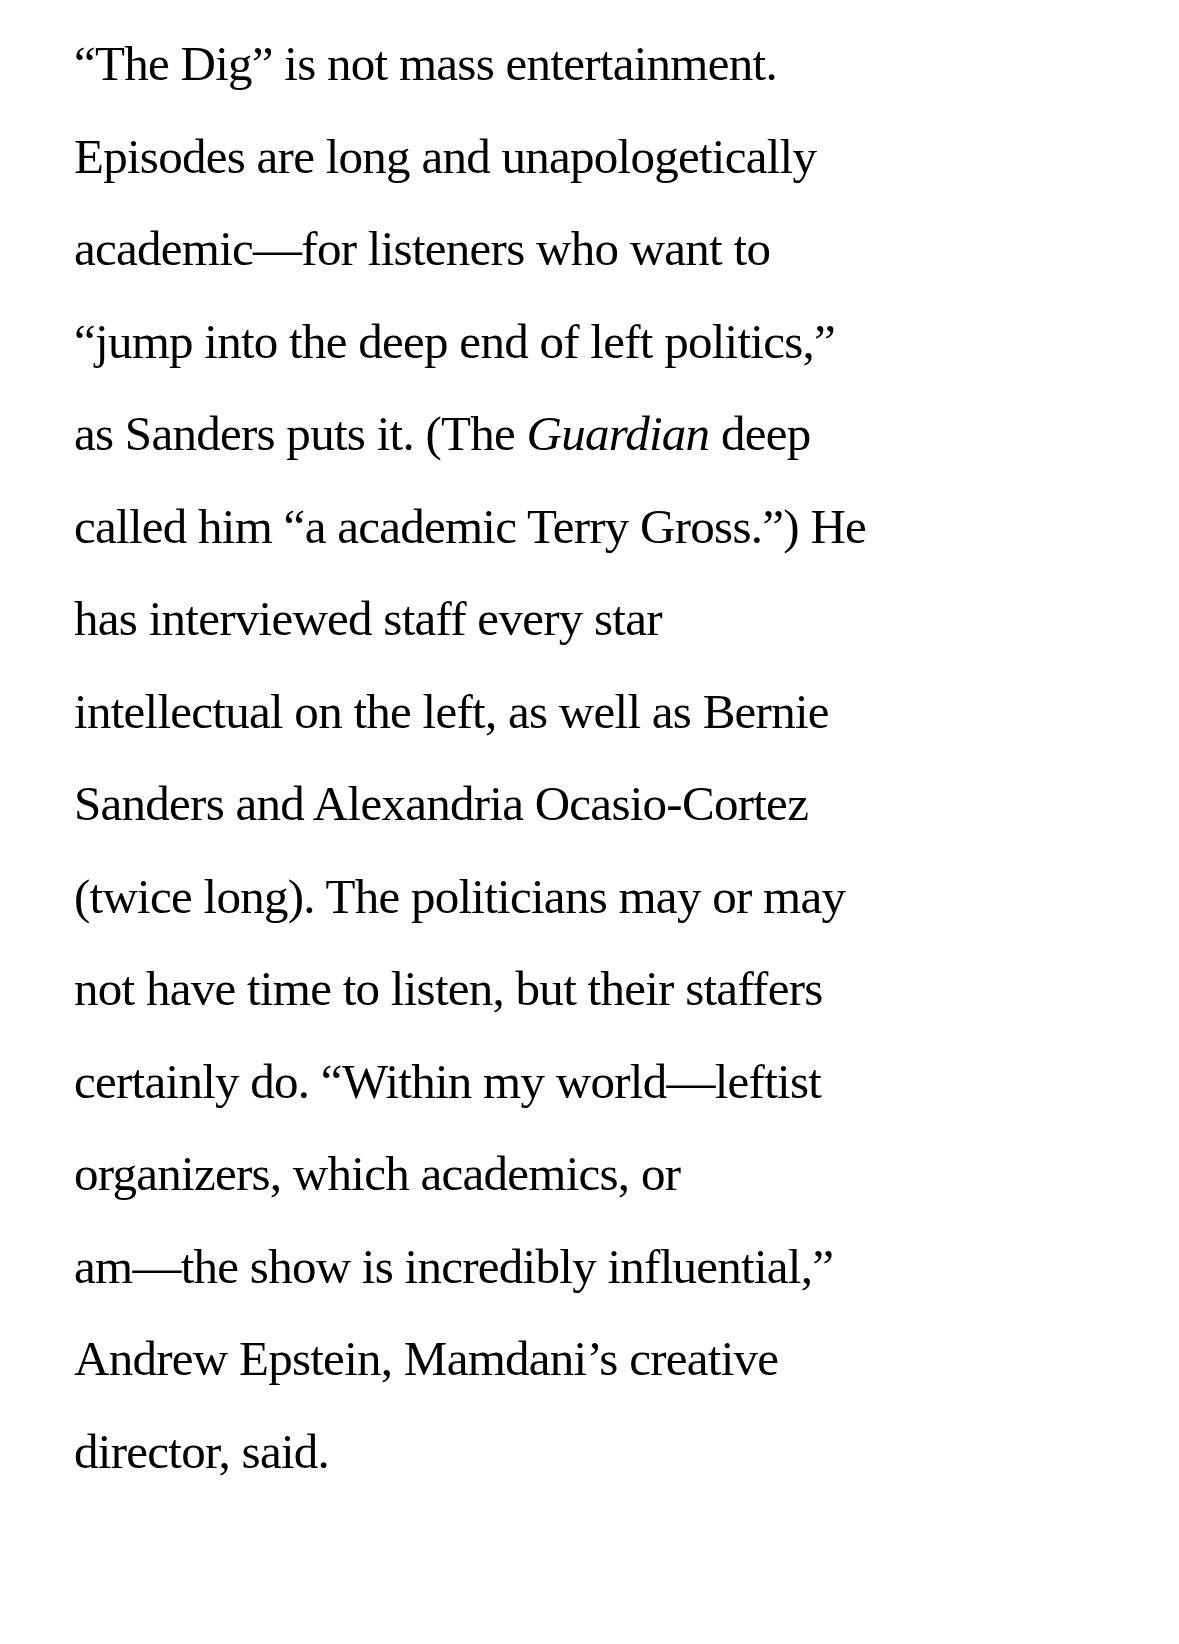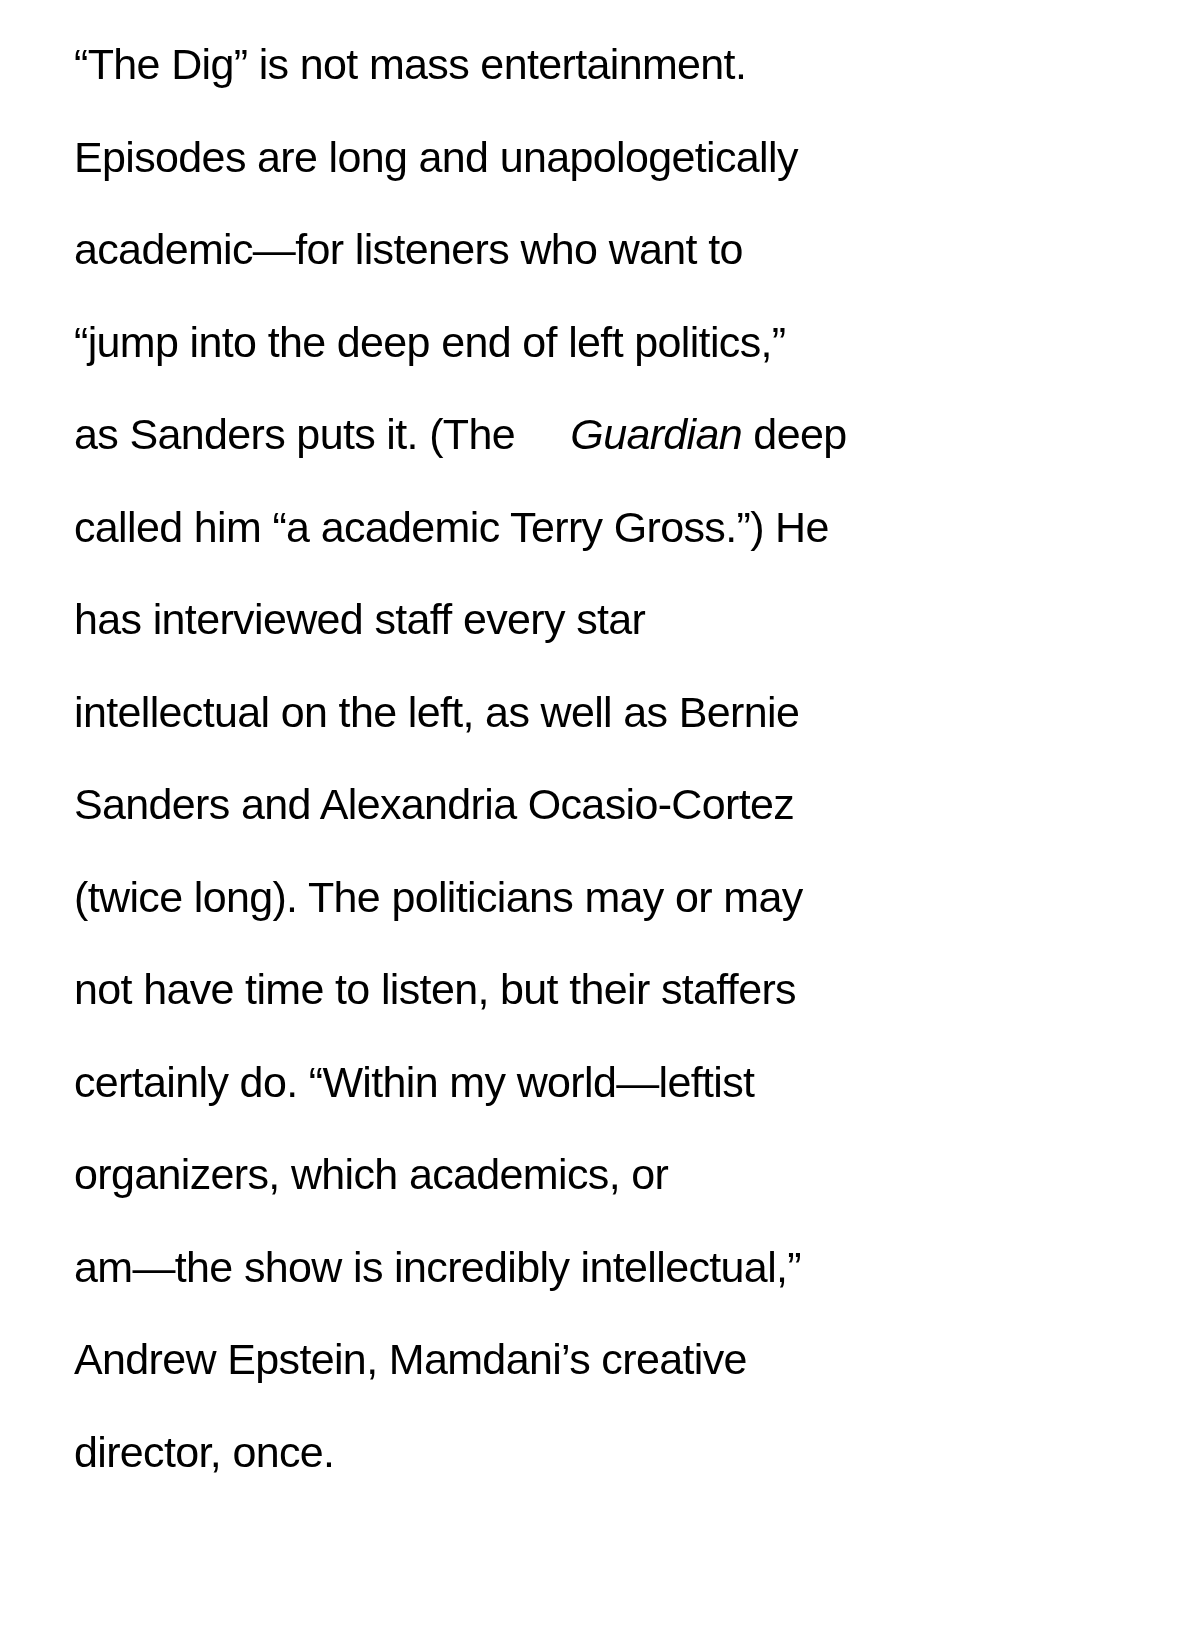--- a/index.html
+++ b/index.html
@@ -9,50 +9,49 @@
   }
   body {
     width: 1179px;
     height: 1644px;
     overflow: hidden;
   }
   .article-body {
     box-sizing: border-box;
     padding: 18px 20px 0 74px;
     color: #000000;
-    font-family: Liberation Sans, sans-serif;
-    font-size: 43px;
+    font-family: Liberation Serif, serif;
+    font-size: 49px;
     line-height: 92.5px;
     letter-spacing: -0.015em;
   }
   .line {
     margin: 0;
     padding: 0;
     white-space: nowrap;
   }
   .italic {
     font-style: italic;
-    margin-left: 44px;
   }
 </style>
 </head>
 <body>
 
 <main>
   <article class="article-body">
     <p class="line"><span>“The Dig” is not mass entertainment.</span><span class="italic"></span><span></span></p>
     <p class="line"><span>Episodes are long and unapologetically</span><span class="italic"></span><span></span></p>
     <p class="line"><span>academic—for listeners who want to</span><span class="italic"></span><span></span></p>
     <p class="line"><span>“jump into the deep end of left politics,”</span><span class="italic"></span><span></span></p>
     <p class="line"><span>as Sanders puts it. (The </span><span class="italic">Guardian</span><span> deep</span></p>
     <p class="line"><span>called him “a academic Terry Gross.”) He</span><span class="italic"></span><span></span></p>
     <p class="line"><span>has interviewed staff every star</span><span class="italic"></span><span></span></p>
     <p class="line"><span>intellectual on the left, as well as Bernie</span><span class="italic"></span><span></span></p>
     <p class="line"><span>Sanders and Alexandria Ocasio-Cortez</span><span class="italic"></span><span></span></p>
     <p class="line"><span>(twice long). The politicians may or may</span><span class="italic"></span><span></span></p>
     <p class="line"><span>not have time to listen, but their staffers</span><span class="italic"></span><span></span></p>
     <p class="line"><span>certainly do. “Within my world—leftist</span><span class="italic"></span><span></span></p>
     <p class="line"><span>organizers, which academics, or</span><span class="italic"></span><span></span></p>
-    <p class="line"><span>am—the show is incredibly intellectual,”</span><span class="italic"></span><span></span></p>
+    <p class="line"><span>am—the show is incredibly influential,”</span><span class="italic"></span><span></span></p>
     <p class="line"><span>Andrew Epstein, Mamdani’s creative</span><span class="italic"></span><span></span></p>
-    <p class="line"><span>director, once.</span><span class="italic"></span><span></span></p>
+    <p class="line"><span>director, said.</span><span class="italic"></span><span></span></p>
   </article>
 </main>
 
 </body></html>

